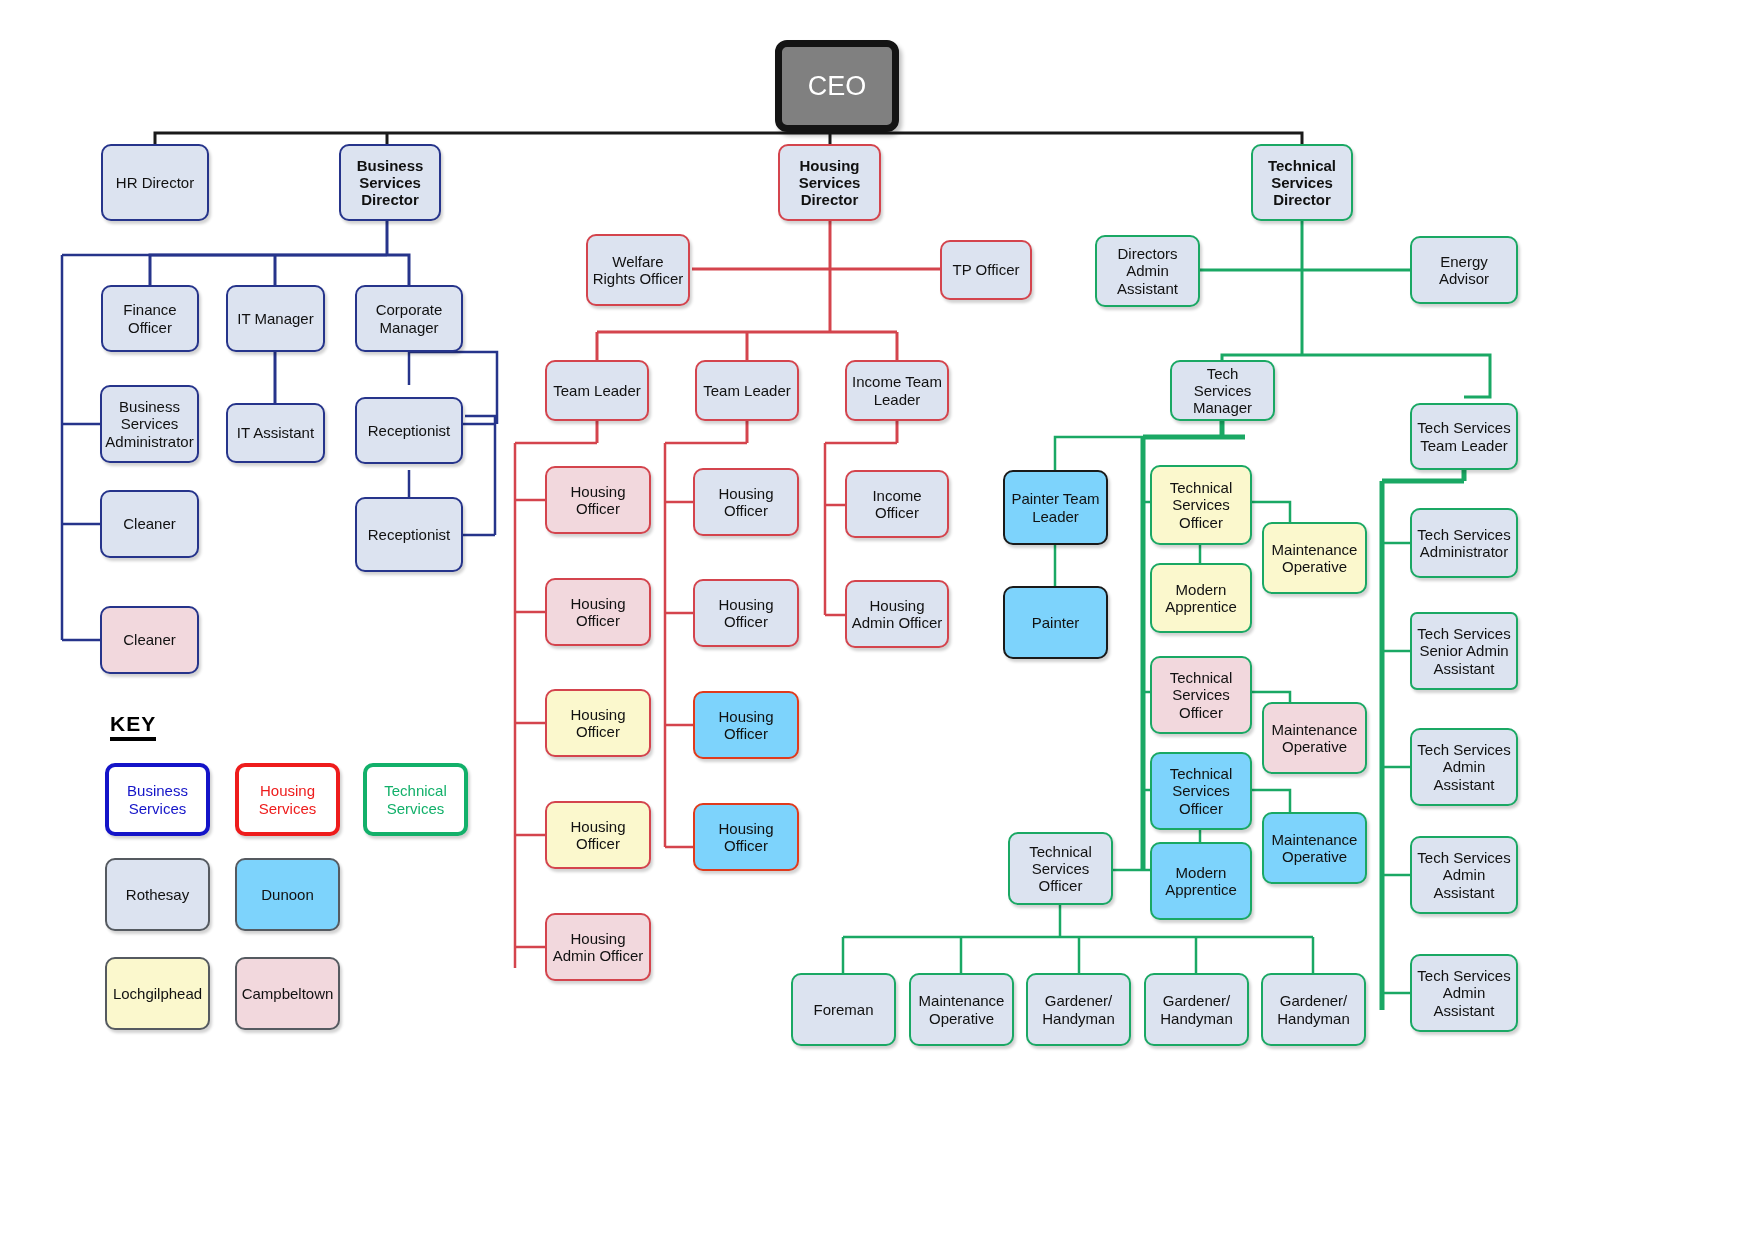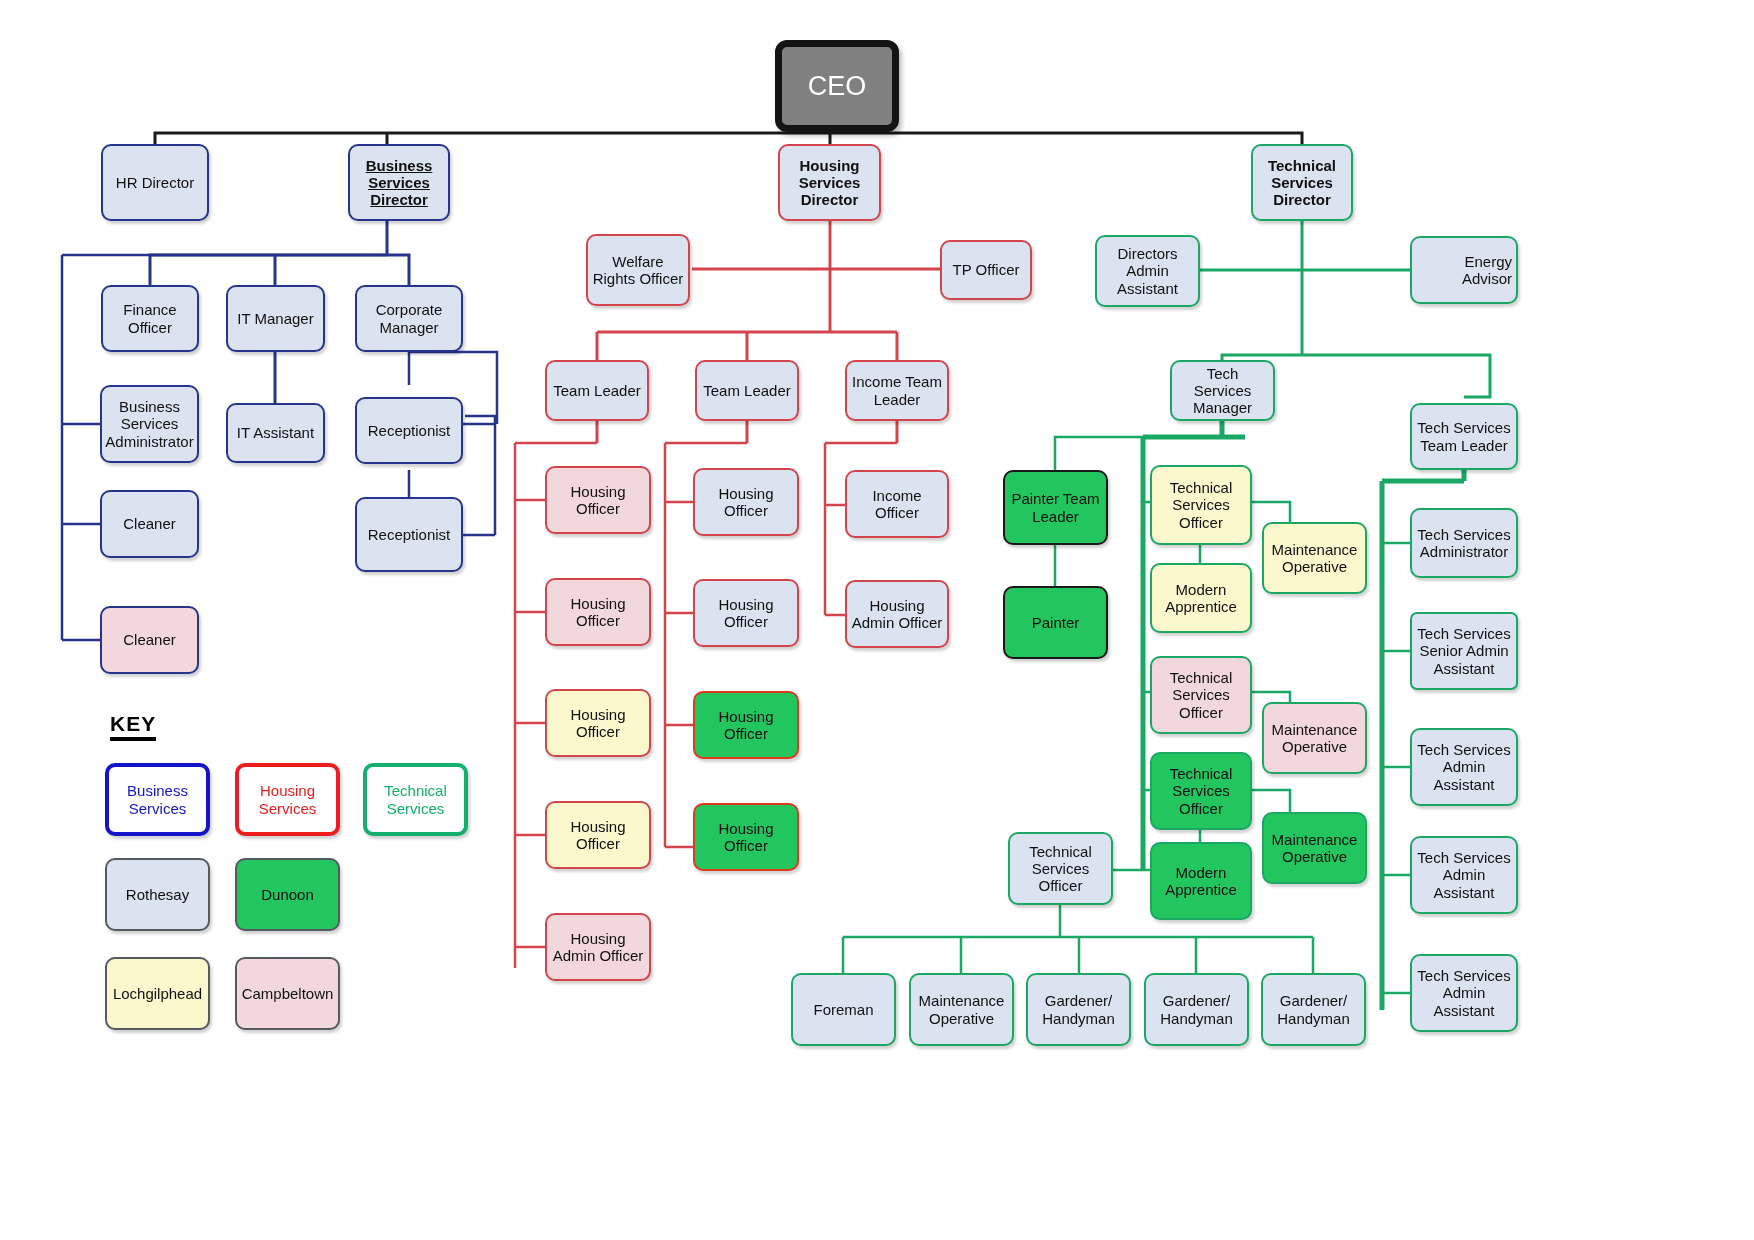--- a/index.html
+++ b/index.html
@@ -7,21 +7,21 @@
        font-family:"Liberation Sans","DejaVu Sans",sans-serif;}
   #canvas{position:absolute;left:0;top:0;width:1754px;height:1240px;overflow:hidden;}
   svg#wires{position:absolute;left:0;top:0;width:1754px;height:1240px;pointer-events:none;}
   .node{position:absolute;box-sizing:border-box;display:flex;align-items:center;
         justify-content:center;text-align:center;border-radius:10px;
         font-size:15px;line-height:1.15;color:#111;padding:2px 4px;
         box-shadow:2px 3px 3px rgba(0,0,0,0.18);}
   .node span{display:block;}
   
   .f-rothesay{background:#dce3f0;}
-  .f-dunoon{background:#22c55e;}
+  .f-dunoon{background:#7dd3fc;}
   .f-lochgilphead{background:#fbf8cd;}
   .f-campbeltown{background:#f2d8dd;}
   .f-white{background:#ffffff;}
   
   .b-business{border:2px solid #26348b;}
   .b-housing{border:2px solid #d4444d;}
   .b-housing-strong{border:2px solid #e03a1c;}
   .b-technical{border:2px solid #1aa864;}
   .b-grey{border:2px solid #555a60;}
   .b-black{border:2px solid #1a1a1a;}
@@ -158,21 +158,21 @@
 </svg>
 
 <div id="ceo">
   <span>CEO</span>
 </div>
 
 <div class="node f-rothesay b-business" style="left:101px;top:144px;width:108px;height:77px;">
   <span>HR Director</span>
 </div>
 
-<div class="node f-rothesay b-business bold" style="left:348px;top:144px;width:102px;height:77px;text-decoration:underline;">
+<div class="node f-rothesay b-business bold" style="left:339px;top:144px;width:102px;height:77px;">
   <span>Business Services Director</span>
 </div>
 
 <div class="node f-rothesay b-business" style="left:101px;top:285px;width:98px;height:67px;">
   <span>Finance Officer</span>
 </div>
 
 <div class="node f-rothesay b-business" style="left:226px;top:285px;width:99px;height:67px;">
   <span>IT Manager</span>
 </div>
@@ -266,21 +266,21 @@
 </div>
 
 <div class="node f-rothesay b-technical bold" style="left:1251px;top:144px;width:102px;height:77px;">
   <span>Technical Services Director</span>
 </div>
 
 <div class="node f-rothesay b-technical" style="left:1095px;top:235px;width:105px;height:72px;">
   <span>Directors Admin Assistant</span>
 </div>
 
-<div class="node f-rothesay b-technical" style="left:1410px;top:236px;width:108px;height:68px;text-align:right;">
+<div class="node f-rothesay b-technical" style="left:1410px;top:236px;width:108px;height:68px;">
   <span>Energy Advisor</span>
 </div>
 
 <div class="node f-rothesay b-technical" style="left:1170px;top:360px;width:105px;height:61px;">
   <span>Tech Services Manager</span>
 </div>
 
 <div class="node f-dunoon b-black" style="left:1003px;top:470px;width:105px;height:75px;">
   <span>Painter Team Leader</span>
 </div>

